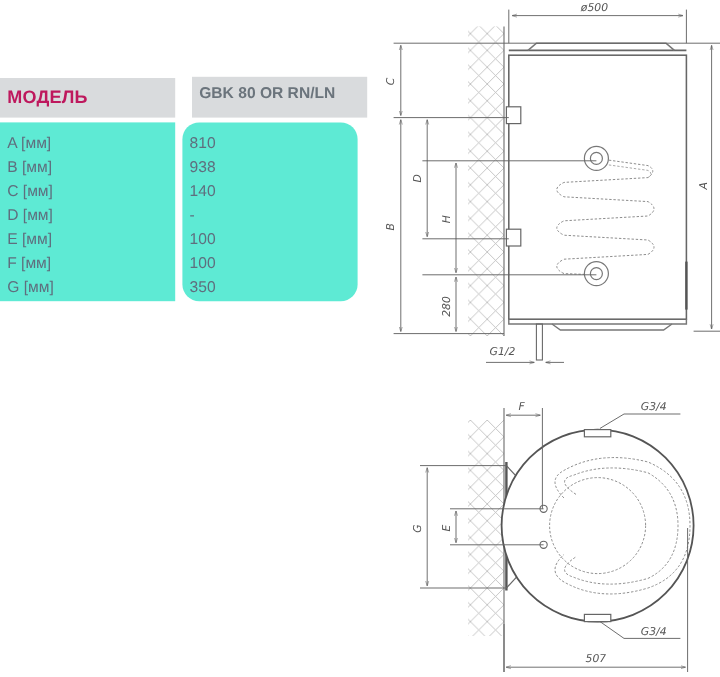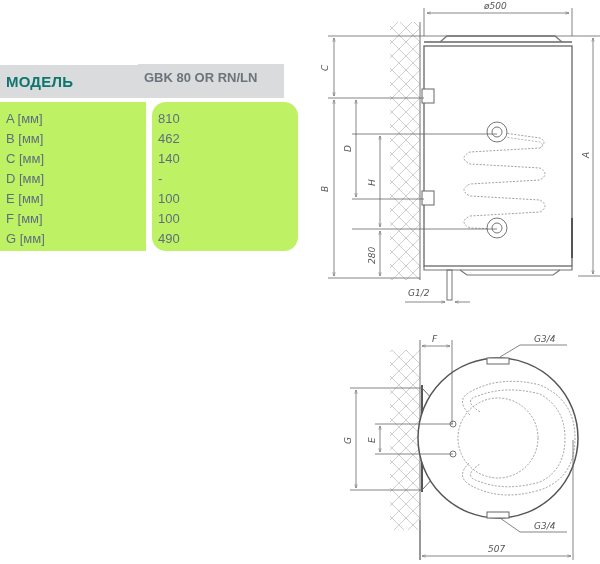--- a/index.html
+++ b/index.html
@@ -1,24 +1,24 @@
 <!DOCTYPE html>
 <html><head>
 <meta charset="utf-8">
 <style>
   html, body { margin: 0; padding: 0; background: #ffffff; }
   body { width: 600px; height: 564px; position: relative; overflow: hidden;
          font-family: "Liberation Sans", sans-serif; }
   .tbl { position: absolute; left: 0; top: 65px; width: 300px; }
-  .hdr-left, .hdr-right, .body-left, .body-right { position: absolute; background: #bef264; }
+  .hdr-left, .hdr-right, .body-left, .body-right { position: absolute; background: #5eead4; }
   .hdr-left { left: 0; top: 0; width: 146px; height: 33px; background: #d9dbdd; }
-  .hdr-right { left: 138px; top: -1px; width: 146px; height: 34px; background: #d9dbdd; }
+  .hdr-right { left: 160px; top: -1px; width: 146px; height: 34px; background: #d9dbdd; }
   .body-left { left: 0; top: 37px; width: 146px; height: 149px; }
   .body-right { left: 152px; top: 37px; width: 146px; height: 149px; border-radius: 14px; }
-  .hdr-left span { position: absolute; left: 6px; top: 8px; font-weight: bold; font-size: 15px; color: #0f766e; letter-spacing: 0.2px; }
+  .hdr-left span { position: absolute; left: 6px; top: 8px; font-weight: bold; font-size: 15px; color: #be185d; letter-spacing: 0.2px; }
   .hdr-right span { position: absolute; left: 6px; top: 6px; font-weight: bold; font-size: 13px; color: #6b747c; }
   .rows { position: absolute; left: 6px; top: 7px; }
   .row { font-size: 13px; line-height: 20px; height: 20px; color: #5f6e7e; white-space: nowrap; }
   svg { position: absolute; left: 0; top: 0; }
   .dim { font-family: "DejaVu Sans", sans-serif; font-style: italic; font-size: 9px; fill: #555; }
 </style>
 </head>
 <body>
 
 <div class="tbl">
@@ -35,26 +35,26 @@
       <div class="row">C [мм]</div>
       <div class="row">D [мм]</div>
       <div class="row">E [мм]</div>
       <div class="row">F [мм]</div>
       <div class="row">G [мм]</div>
     </div>
   </div>
   <div class="body-right">
     <div class="rows">
       <div class="row">810</div>
-      <div class="row">462</div>
+      <div class="row">938</div>
       <div class="row">140</div>
       <div class="row">-</div>
       <div class="row">100</div>
       <div class="row">100</div>
-      <div class="row">490</div>
+      <div class="row">350</div>
     </div>
   </div>
 </div>
 
 <svg width="600" height="564" viewBox="0 0 600 564">
   <defs>
     <pattern id="hatch" width="14" height="14" patternUnits="userSpaceOnUse">
       <path d="M0,0 L14,14 M14,0 L0,14" stroke="#bbb" stroke-width="0.7" fill="none"></path>
     </pattern>
     <marker id="arr" viewBox="0 0 10 10" refX="9" refY="5" markerWidth="6" markerHeight="6" orient="auto-start-reverse">

